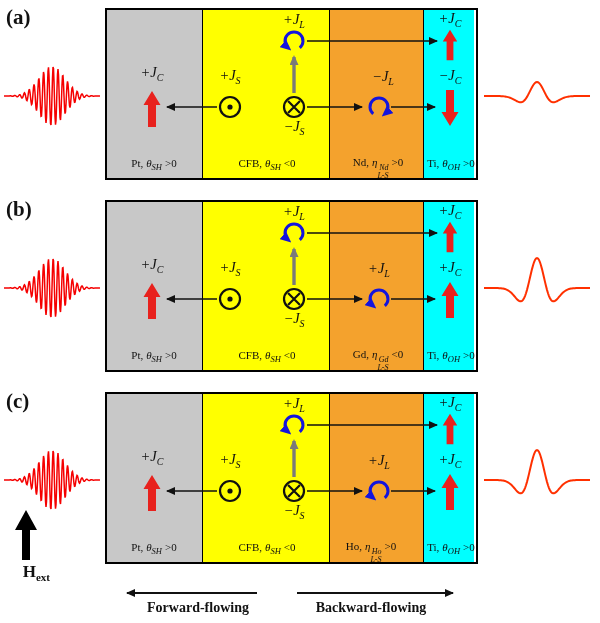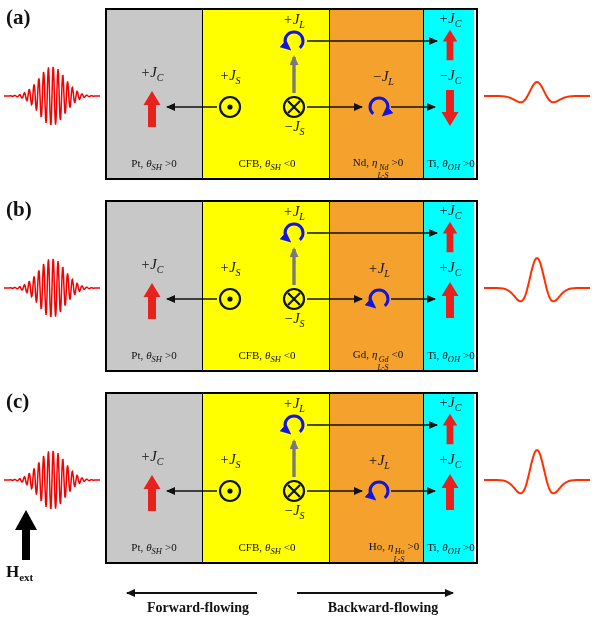--- a/index.html
+++ b/index.html
@@ -40,21 +40,21 @@
   .blab .cmp{margin-left:3px}
   .stk{
     display:inline-flex;flex-direction:column;align-items:flex-end;
     font-size:8px;line-height:1;font-style:italic;vertical-align:-4px;margin-left:0;
   }
   .flabel{
     position:absolute;transform:translateX(-50%);font-weight:bold;
     font-size:14px;white-space:nowrap;
   }
   .fArrows{position:absolute}
-  .hext{position:absolute;width:44px;text-align:left}
+  .hext{position:absolute;width:44px;text-align:right}
   .hext svg{margin-left:3px;display:block}
   .hlab{font-weight:bold;font-size:17px;margin-top:2px}
   .hlab sub{font-size:11px}
 </style>
 </head>
 <body>
 
 <svg width="0" height="0" style="position:absolute" aria-hidden="true">
   <defs>
     <marker id="mkb" markerWidth="9" markerHeight="8" refX="8" refY="4" orient="auto" markerUnits="userSpaceOnUse">
@@ -217,21 +217,21 @@
     <span class="jlab" style="left:45px;top:55px"><span>+J</span><sub>C</sub></span>
     <span class="jlab" style="left:123px;top:58px"><span>+J</span><sub>S</sub></span>
     <span class="jlab" style="left:187px;top:109px"><span>−J</span><sub>S</sub></span>
     <span class="jlab" style="left:187px;top:2px"><span>+J</span><sub>L</sub></span>
     <span class="jlab" style="left:272px;top:59px"><span>+J</span><sub>L</sub></span>
     <span class="jlab" style="left:343px;top:1px"><span>+J</span><sub>C</sub></span>
     <span class="jlab" style="left:343px;top:58px"><span>+J</span><sub>C</sub></span>
 
     <span class="blab" style="left:47px;top:147px"><span>Pt,</span><i class="sym">θ</i><sub>SH</sub><span class="cmp">&gt;0</span></span>
     <span class="blab" style="left:160px;top:147px"><span>CFB,</span><i class="sym">θ</i><sub>SH</sub><span class="cmp">&lt;0</span></span>
-    <span class="blab" style="left:287px;top:146px"><span>Ho,</span><i class="sym">η</i><span class="stk">
+    <span class="blab" style="left:264px;top:146px"><span>Ho,</span><i class="sym">η</i><span class="stk">
           <span>Ho</span>
           <span>L-S</span>
         </span><span class="cmp">&gt;0</span></span>
     <span class="blab" style="left:344px;top:147px"><span>Ti,</span><i class="sym">θ</i><sub>OH</sub><span class="cmp">&gt;0</span></span>
   </div>
 
   <svg class="wave" style="left:484px" width="110" height="92">
     <path class="wr" d="M0,46 L0,46.00 L1,46.00 L2,46.00 L3,46.00 L4,46.00 L5,46.00 L6,46.00 L7,46.01 L8,46.01 L9,46.01 L10,46.02 L11,46.03 L12,46.05 L13,46.07 L14,46.10 L15,46.15 L16,46.22 L17,46.31 L18,46.43 L19,46.59 L20,46.80 L21,47.07 L22,47.41 L23,47.84 L24,48.36 L25,49.00 L26,49.74 L27,50.60 L28,51.57 L29,52.64 L30,53.78 L31,54.96 L32,56.13 L33,57.23 L34,58.18 L35,58.91 L36,59.32 L37,59.34 L38,58.88 L39,57.87 L40,56.26 L41,54.05 L42,51.23 L43,47.86 L44,44.04 L45,39.88 L46,35.55 L47,31.23 L48,27.12 L49,23.41 L50,20.31 L51,17.96 L52,16.50 L53,16.00 L54,16.50 L55,17.96 L56,20.31 L57,23.41 L58,27.12 L59,31.23 L60,35.55 L61,39.88 L62,44.04 L63,47.86 L64,51.23 L65,54.05 L66,56.26 L67,57.87 L68,58.88 L69,59.34 L70,59.32 L71,58.91 L72,58.18 L73,57.23 L74,56.13 L75,54.96 L76,53.78 L77,52.64 L78,51.57 L79,50.60 L80,49.74 L81,49.00 L82,48.36 L83,47.84 L84,47.41 L85,47.07 L86,46.80 L87,46.59 L88,46.43 L89,46.31 L90,46.22 L91,46.15 L92,46.10 L93,46.07 L94,46.05 L95,46.03 L96,46.02 L97,46.01 L98,46.01 L99,46.01 L100,46.00 L101,46.00 L102,46.00 L103,46.00 L104,46.00 L105,46.00 L106,46.00"></path>
   </svg>
 </div>
@@ -241,13 +241,13 @@
     <path d="M17,0 L28,20 L21,20 L21,50 L13,50 L13,20 L6,20 Z" fill="#000"></path>
   </svg>
   <div class="hlab"><span>H</span><sub>ext</sub></div>
 </div>
 
 <svg class="fArrows" style="left:105px;top:585px" width="373" height="16">
   <line x1="152" y1="8" x2="22" y2="8" class="ka2" marker-end="url(#mkb)"></line>
   <line x1="192" y1="8" x2="348" y2="8" class="ka2" marker-end="url(#mkb)"></line>
 </svg>
 <div class="flabel" style="left:198px;top:600px">Forward-flowing</div>
-<div class="flabel" style="left:383px;top:600px">Backward-flowing</div>
+<div class="flabel" style="left:371px;top:600px">Backward-flowing</div>
 
 </body></html>

